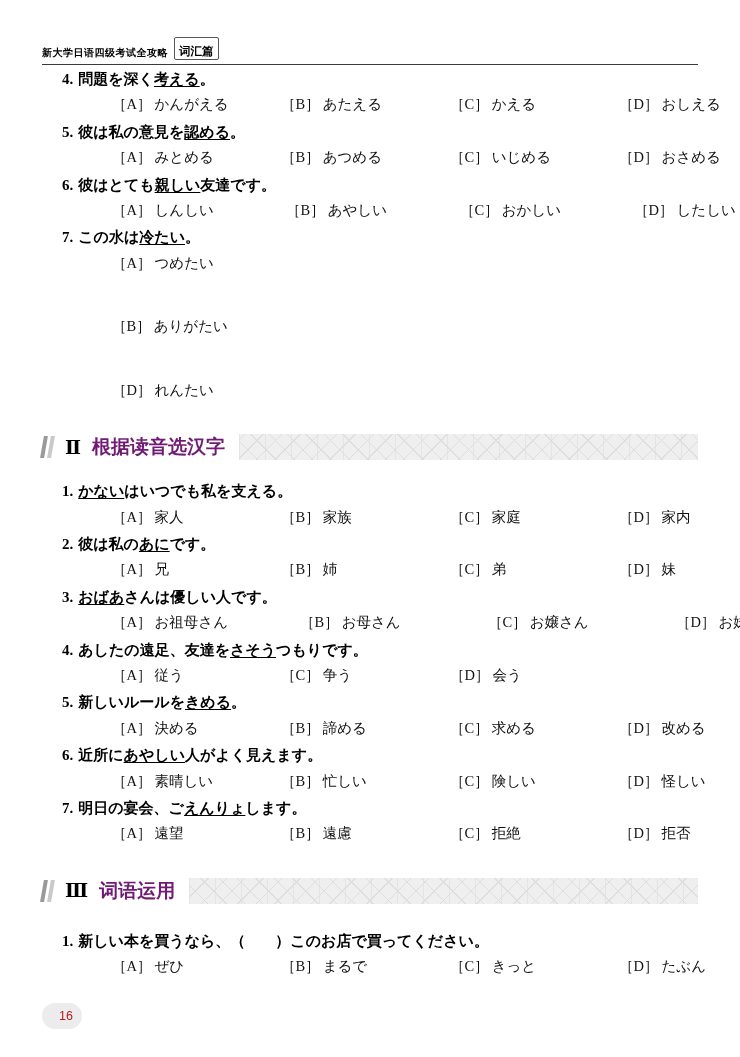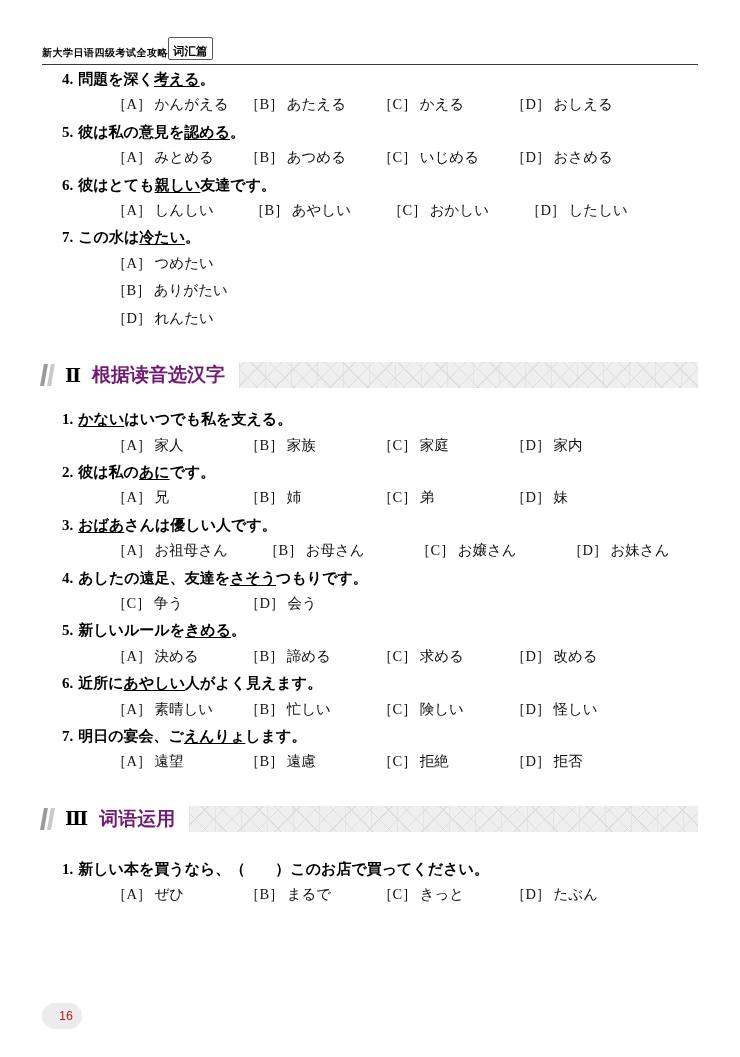--- a/index.html
+++ b/index.html
@@ -36,20 +36,21 @@
     padding-bottom: 4px;
   }
   .header-title {
     font-family: "Liberation Sans", "DejaVu Sans", sans-serif;
     font-weight: bold;
     font-size: 10px;
     letter-spacing: 0.5px;
     color: #000;
   }
   .header-badge {
+    margin-left: 6px;
     font-family: "Liberation Sans", "DejaVu Sans", sans-serif;
     font-size: 11.5px;
     font-weight: bold;
     border: 1px solid #555;
     border-radius: 2px;
     padding: 8px 4px 2px 4px;
     line-height: 1;
     color: #000;
     background: #fff;
   }
@@ -83,20 +84,21 @@
   .q-stem .u {
     text-decoration: underline;
     text-underline-offset: 2px;
   }
   .opts {
     padding-left: 70px;
     font-size: 14.5px;
     line-height: 1.9;
     display: flex;
     color: #111;
+    gap: 36px;
   }
   .opts.grid4 .opt {
     width: 150px;
     flex: none;
     white-space: nowrap;
   }
   .opts.grid4 .opt:last-child { width: auto; }
   .opts.grid2 {
     flex-wrap: wrap;
     flex-direction: column;
@@ -293,20 +295,21 @@
           <div class="opt"><span class="lbl">［C］</span><span>お嬢さん</span></div>
           <div class="opt"><span class="lbl">［D］</span><span>お妹さん</span></div>
         </div>
       </div>
 
       <div class="q">
         <div class="q-stem">
           <span class="q-num">4.</span><span>あしたの遠足、友達を</span><span class="u">さそう</span><span>つもりです。</span>
         </div>
         <div class="opts grid4 w1">
+          <div class="opt"><span class="lbl">［A］</span><span>従う</span></div>
           <div class="opt"><span class="lbl">［C］</span><span>争う</span></div>
           <div class="opt"><span class="lbl">［D］</span><span>会う</span></div>
         </div>
       </div>
 
       <div class="q">
         <div class="q-stem">
           <span class="q-num">5.</span><span>新しいルールを</span><span class="u">きめる</span><span>。</span>
         </div>
         <div class="opts grid4 w1">

